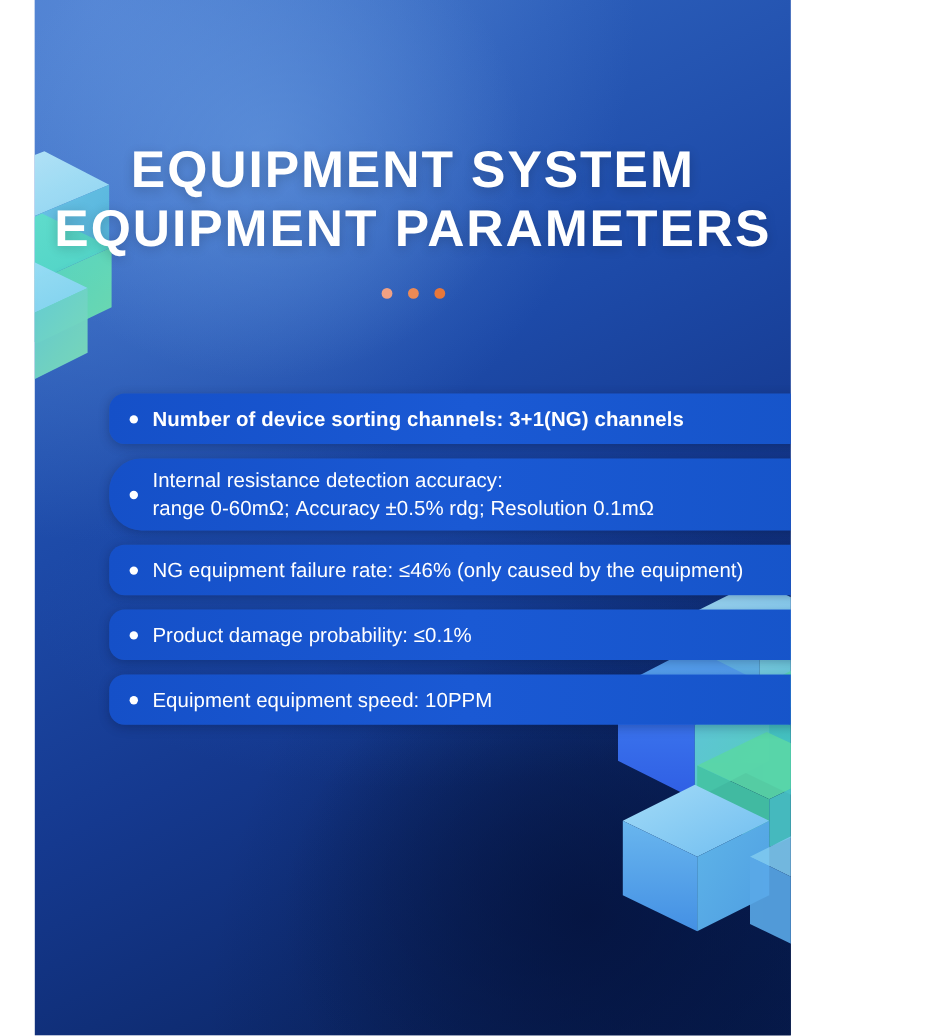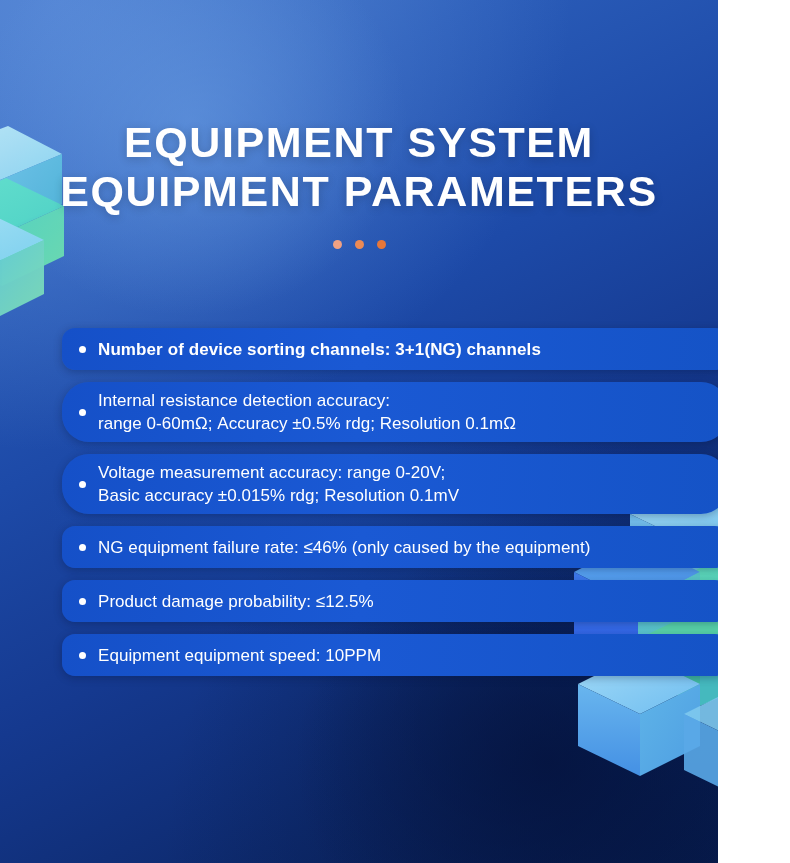--- a/index.html
+++ b/index.html
@@ -5,26 +5,27 @@
   * { margin:0; padding:0; box-sizing:border-box; }
 
   html, body {
     width:790px; height:863px;
     overflow:hidden;
     font-family:"Liberation Sans", sans-serif;
   }
 
   #stage {
     position:relative;
-    width:718px; height:863px;
+    width:630px; height:863px;
     background:
       radial-gradient(130% 95% at 8% 0%, rgba(86,135,214,0.95) 0%, rgba(86,135,214,0) 55%),
       radial-gradient(120% 100% at 95% 100%, rgba(6,26,74,0.95) 0%, rgba(6,26,74,0) 60%),
       linear-gradient(153deg, #3f74c6 0%, #2a5cb8 20%, #1d4aa8 40%, #15398f 60%, #0e2b70 80%, #091f55 100%);
     overflow:hidden;
+    margin-left:29px;
   }
 
   
   .glow-tl {
     position:absolute; left:-120px; top:-160px;
     width:620px; height:560px;
     background:radial-gradient(closest-side, rgba(104,156,226,0.55), rgba(104,156,226,0) 70%);
     pointer-events:none;
   }
   .glow-br {
@@ -299,34 +300,29 @@
       <span class="bullet"></span>
       <span class="spec-text bold">Number of device sorting channels: 3+1(NG) channels</span>
     </div>
 
     <div class="spec-row tall">
       <span class="bullet"></span>
       <span class="spec-text">Internal resistance detection accuracy:
 range 0-60mΩ; Accuracy ±0.5% rdg; Resolution 0.1mΩ</span>
     </div>
 
-    <div class="spec-row tall">
-      <span class="bullet"></span>
-      <span class="spec-text">Voltage measurement accuracy: range 0-20V;
-Basic accuracy ±0.015% rdg; Resolution 0.1mV</span>
-    </div>
 
     <div class="spec-row">
       <span class="bullet"></span>
       <span class="spec-text">NG equipment failure rate: ≤46% (only caused by the equipment)</span>
     </div>
 
     <div class="spec-row">
       <span class="bullet"></span>
-      <span class="spec-text">Product damage probability: ≤12.5%</span>
+      <span class="spec-text">Product damage probability: ≤0.1%</span>
     </div>
 
     <div class="spec-row">
       <span class="bullet"></span>
       <span class="spec-text">Equipment equipment speed: 10PPM</span>
     </div>
 
 
   </div>
 

